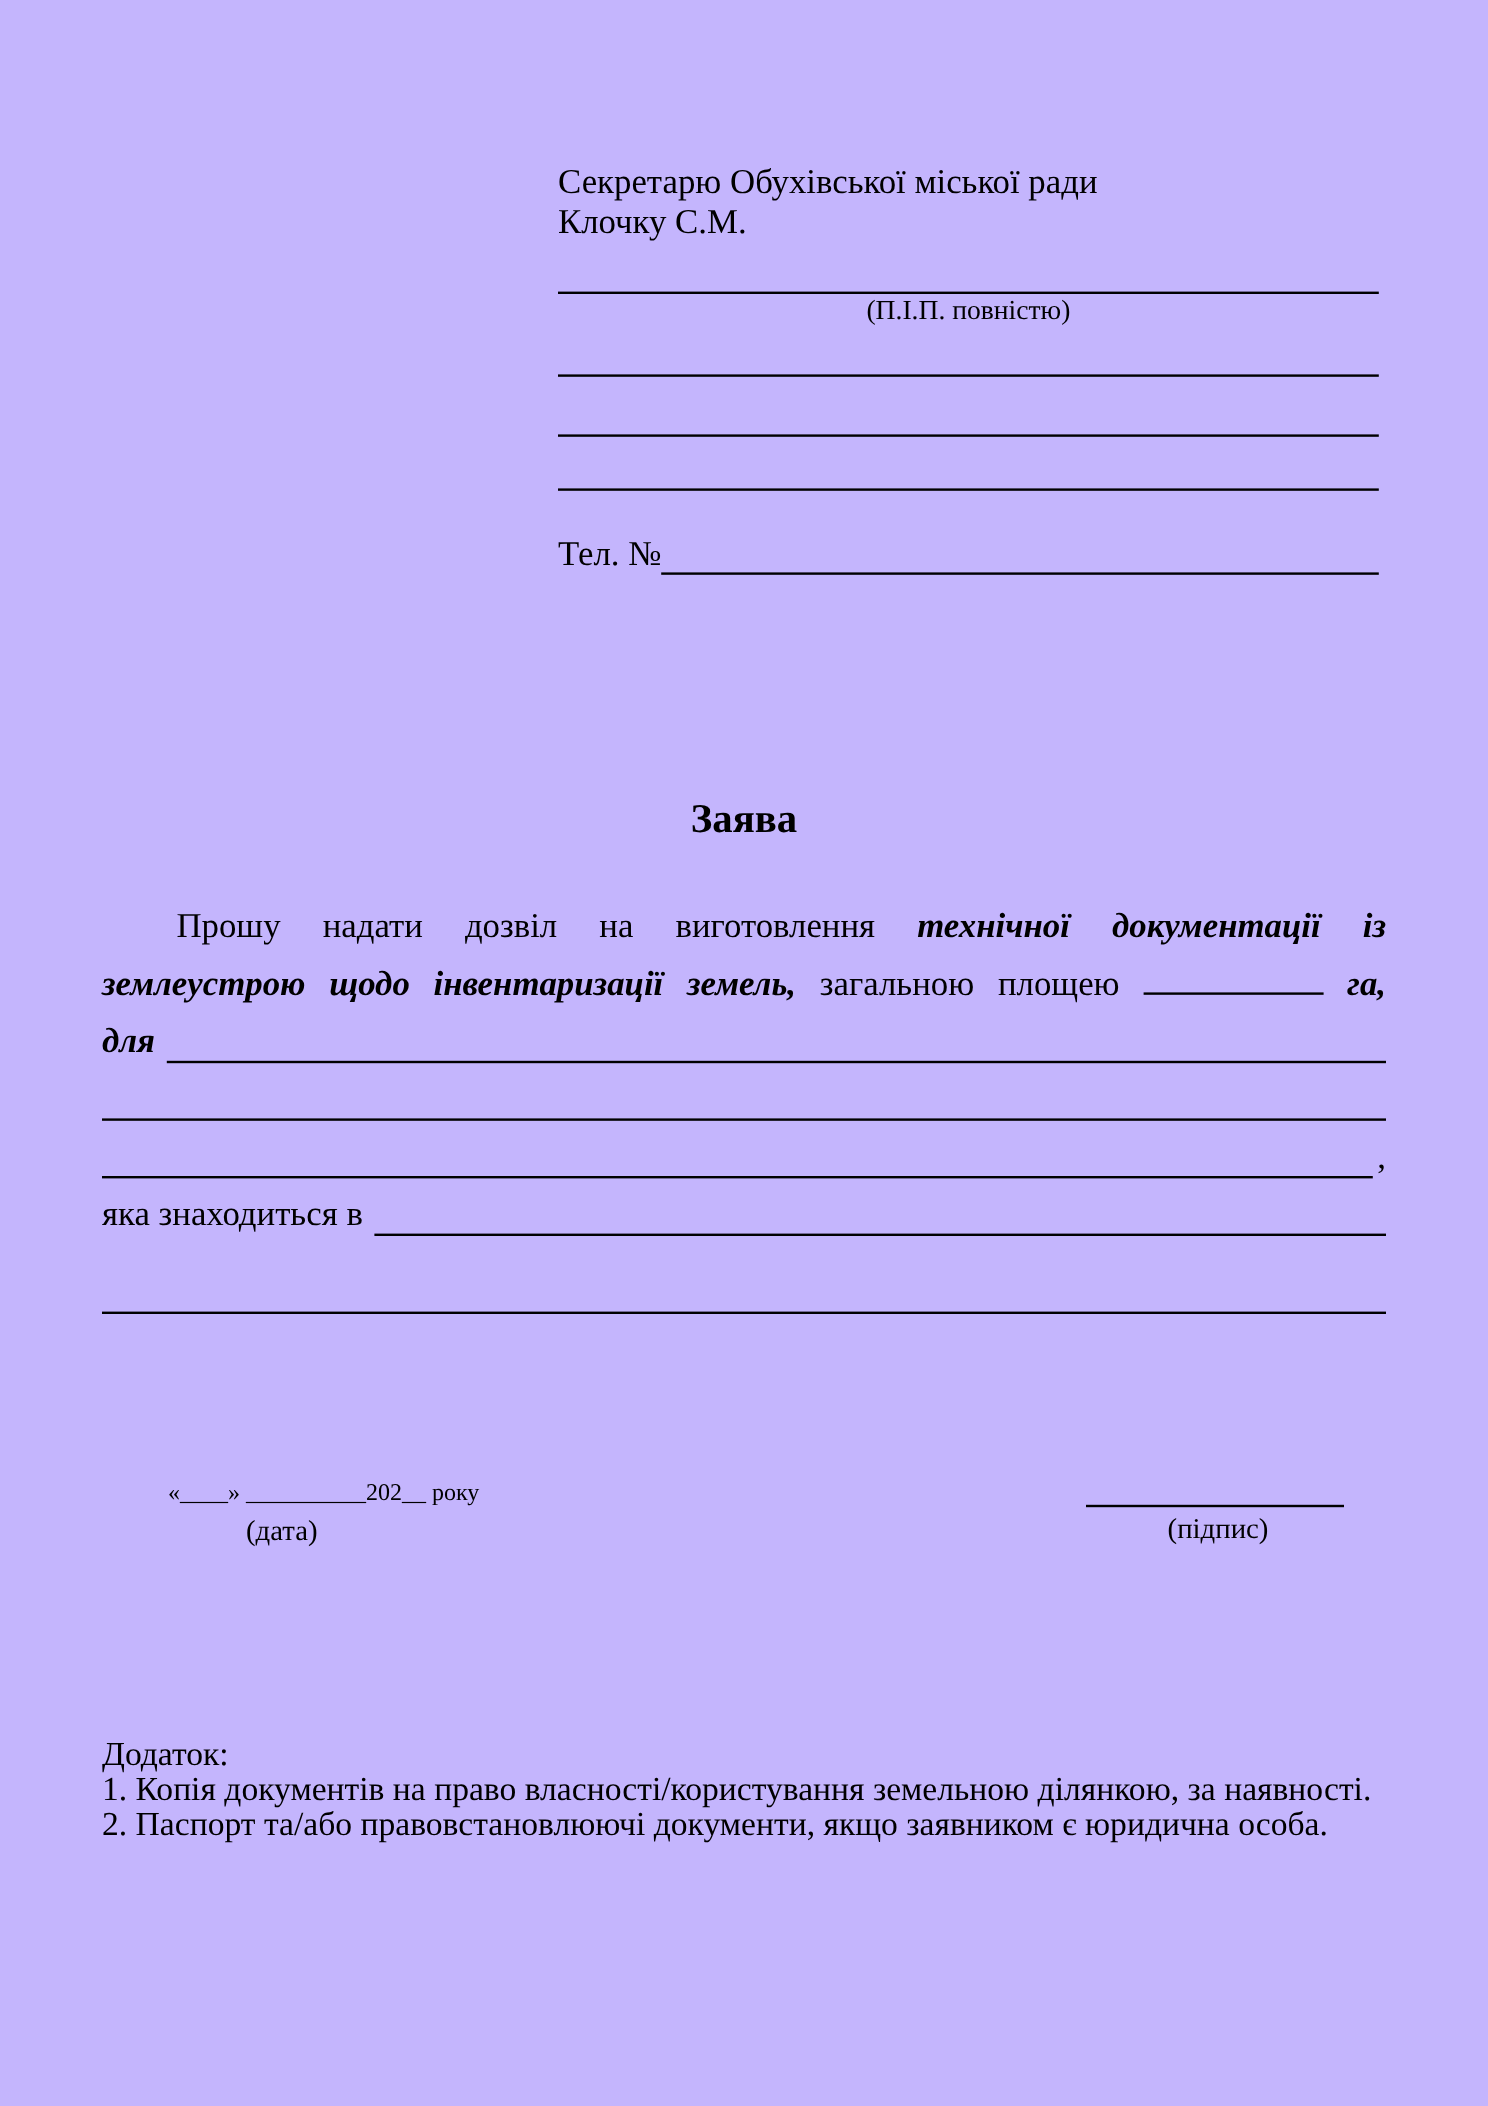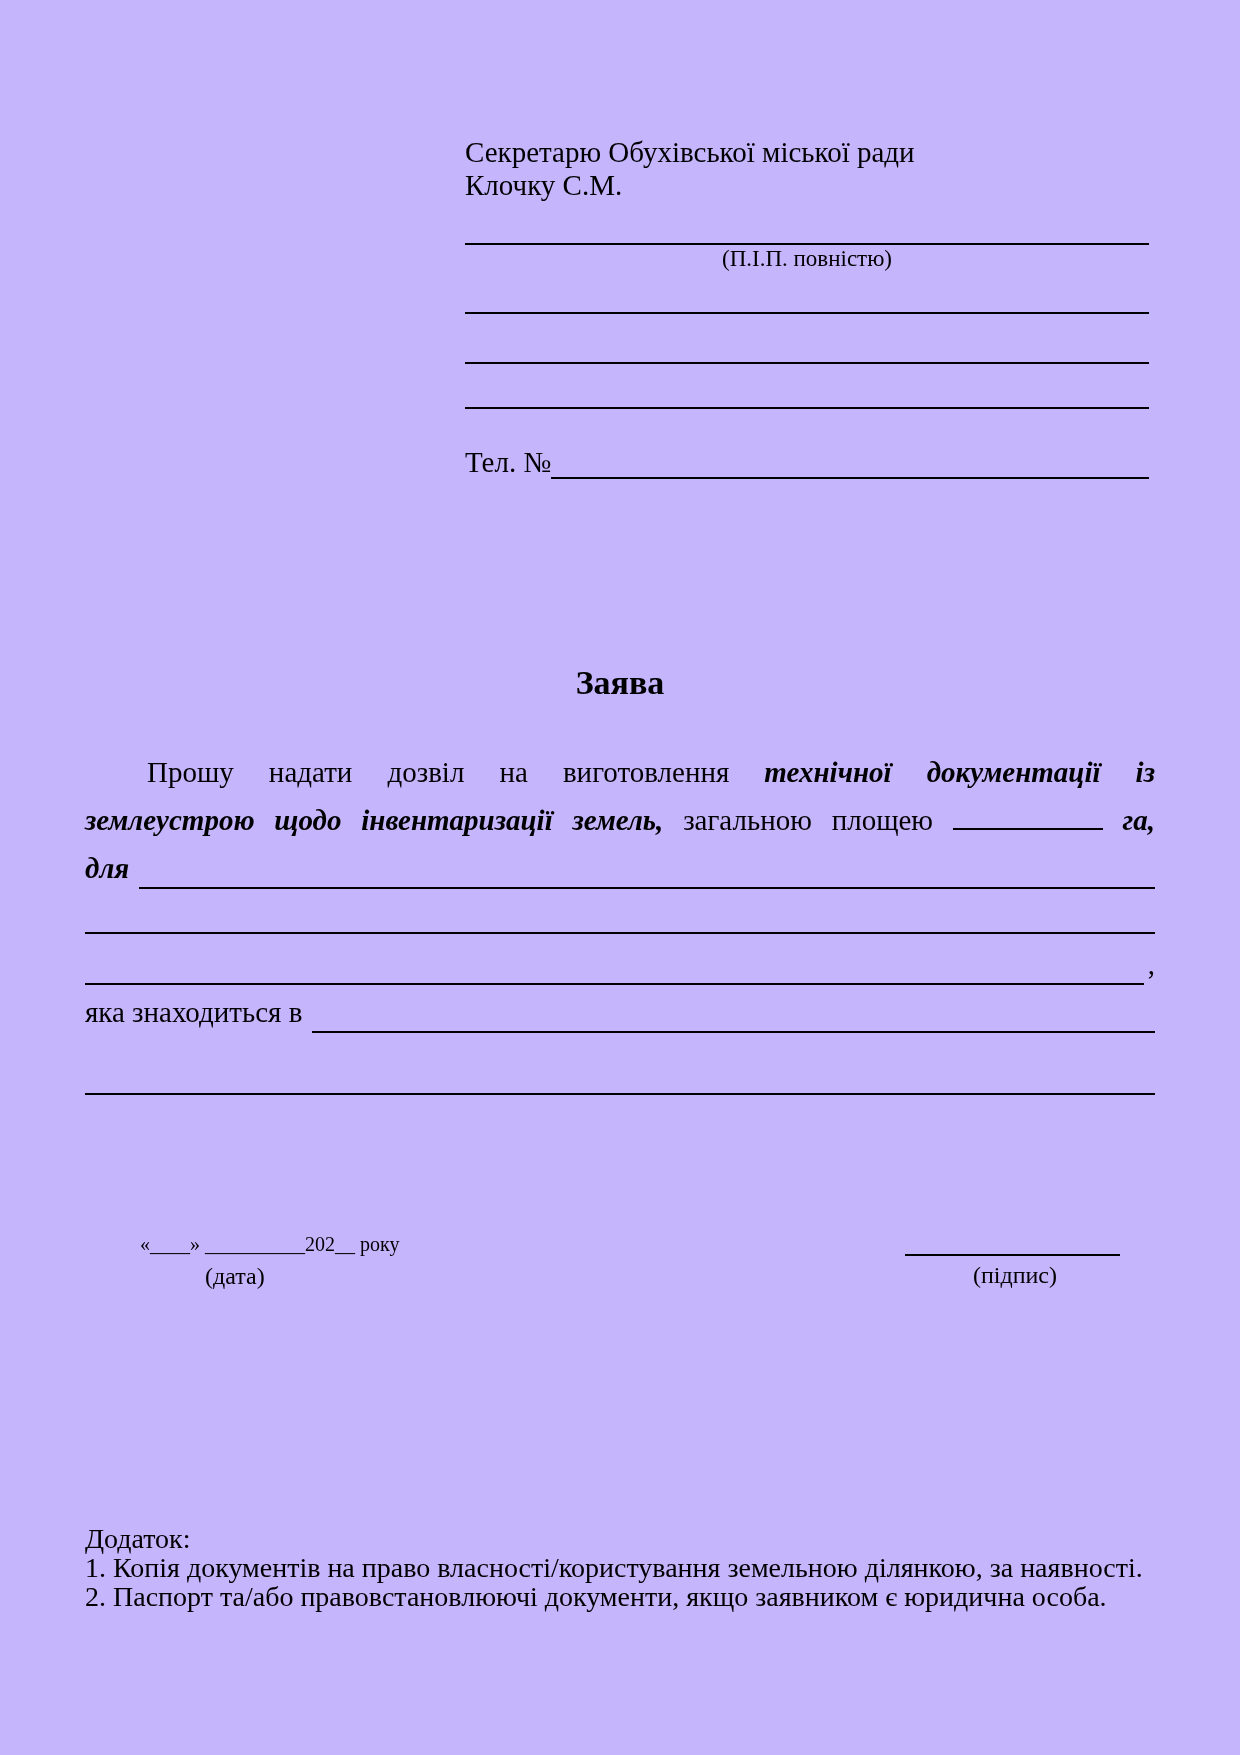--- a/index.html
+++ b/index.html
@@ -33,38 +33,38 @@
     text-align:center; font-size:34px; font-weight:bold; line-height:38px;
   }
 
   
   .body-block { position:absolute; left:85px; top:748px; width:1070px; font-size:29px; }
   .b-line { height:48px; line-height:48px; }
   .bi { font-weight:bold; font-style:italic; }
   .jline { text-align:justify; text-align-last:justify; }
   .indent { text-indent:62px; }
   .inline-blank { display:inline-block; width:150px; border-bottom:2px solid #000; }
-  .flexline { display:flex; align-items:center; }
+  .flexline { display:flex; align-items:flex-start; }
   .flexline .lab { white-space:nowrap; }
   .grow-blank { flex:1; border-bottom:2px solid #000; height:40px; margin-left:10px; }
   .full-blank { height:40px; border-bottom:2px solid #000; }
   .l5 .grow-blank { margin-left:0; margin-right:4px; }
   .l5 .comma { line-height:48px; }
   .l7-wrap { margin-top:17px; }
   .l7-wrap .full-blank { border-bottom-width:2px; }
 
   
   .date-sign { position:absolute; left:85px; top:1228px; width:1070px; height:80px; }
   .date-part { position:absolute; left:55px; top:0; font-size:20px; line-height:33px; white-space:nowrap; }
   .date-caption { position:absolute; left:120px; top:35px; font-size:24px; line-height:26px; }
   .sign-blank { position:absolute; left:820px; top:8px; width:215px; height:18px; border-bottom:2px solid #000; }
   .sign-caption { position:absolute; left:845px; top:34px; width:170px; text-align:center; font-size:24px; line-height:26px; }
 
   
-  .appendix { position:absolute; left:85px; top:1524px; width:1075px; font-size:28px; line-height:29px; }
+  .appendix { position:absolute; left:85px; top:1448px; width:1075px; font-size:28px; line-height:29px; }
   .appendix .ap-line { white-space:nowrap; }
 </style>
 </head>
 <body>
 
 <div class="page">
 
   <div class="addressee">
     <div class="a-line">Секретарю Обухівської міської ради</div>
     <div class="a-line">Клочку С.М.</div>

